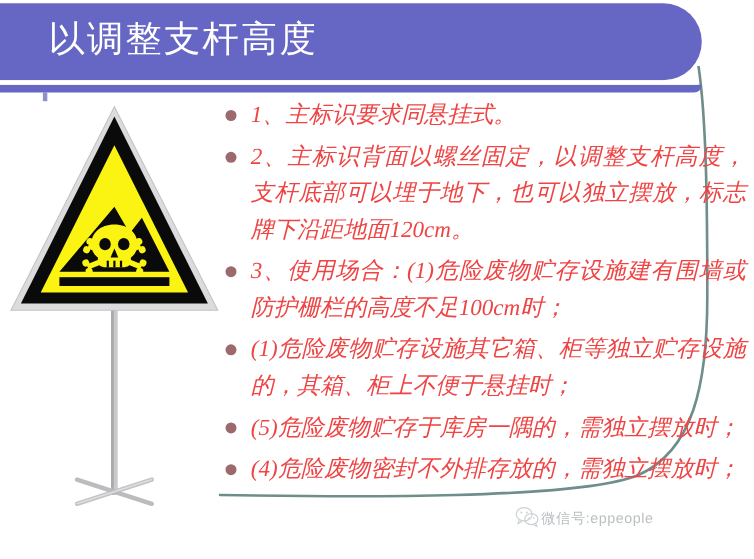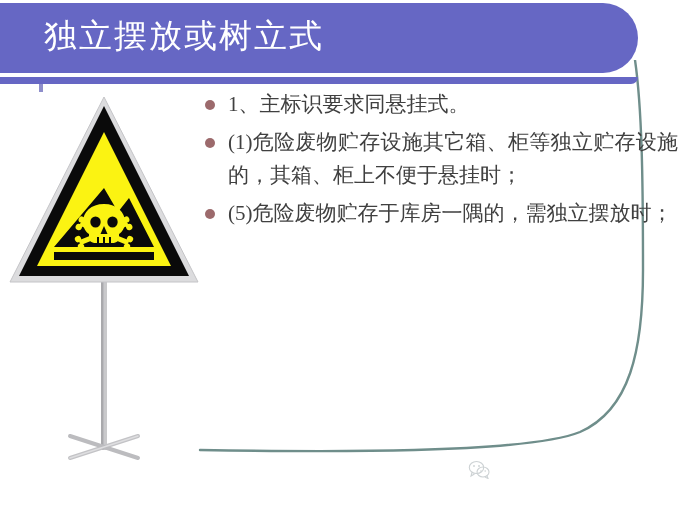--- a/index.html
+++ b/index.html
@@ -56,22 +56,23 @@
   .content{
     position:absolute;left:200px;top:88px;width:478px;
     z-index:4;
   }
   .bullet-item{
     position:relative;
     padding-left:28px;
     margin-bottom:5px;
     font-size:21px;
     line-height:33px;
-    color:#404040;
+    color:#ef4444;
     text-align:justify;
+    font-style:italic;
   }
   .bullet-item::before{
     content:"";
     position:absolute;left:5px;top:12px;
     width:10px;height:10px;border-radius:50%;
     background:#9c6a6c;
   }
 
   
   .watermark{
@@ -93,21 +94,21 @@
   <svg class="deco-curve" viewBox="0 0 505 400" preserveAspectRatio="none">
     <path d="M 455 0 C 462 48 463 120 463 210
              C 463 290 450 350 400 372
              C 345 394 140 392 20 390" fill="none" stroke="#6f8e8b" stroke-width="2.4" stroke-linecap="round"></path>
   </svg>
 
   <div class="title-bar"></div>
   <div class="title-lowerband"></div>
   <div class="title-underline"></div>
   <div class="title-tickmark"></div>
-  <div class="title-text">独立摆放或树立式</div>
+  <div class="title-text">以调整支杆高度</div>
 
   <div class="sign-wrap">
     <svg class="sign-svg" width="195" height="380" viewBox="0 0 195 380">
 
       <g>
         <rect x="93" y="186" width="6" height="172" fill="#c9c9cb"></rect>
         <rect x="93" y="186" width="2.4" height="172" fill="#a9a9ac"></rect>
       </g>
 
       <g stroke-linecap="round">
@@ -158,28 +159,32 @@
 
         <rect x="89" y="145" width="2" height="6" fill="#0a0a0a"></rect>
         <rect x="95" y="145" width="2" height="6" fill="#0a0a0a"></rect>
         <rect x="101" y="145" width="2" height="6" fill="#0a0a0a"></rect>
       </g>
     </svg>
   </div>
 
   <div class="content">
     <div class="bullet-item">1、主标识要求同悬挂式。</div>
+    <div class="bullet-item">2、主标识背面以螺丝固定，以调整支杆高度，支杆底部可以埋于地下，也可以独立摆放，标志牌下沿距地面120cm。</div>
+    <div class="bullet-item">3、使用场合：(1)危险废物贮存设施建有围墙或防护栅栏的高度不足100cm时；</div>
     <div class="bullet-item">(1)危险废物贮存设施其它箱、柜等独立贮存设施的，其箱、柜上不便于悬挂时；</div>
     <div class="bullet-item">(5)危险废物贮存于库房一隅的，需独立摆放时；</div>
+    <div class="bullet-item">(4)危险废物密封不外排存放的，需独立摆放时；</div>
   </div>
 
   <svg class="wm-logo" viewBox="0 0 22 19">
     <ellipse cx="8.5" cy="7.5" rx="7.2" ry="6" fill="none" stroke="#cdd2d4" stroke-width="1.1"></ellipse>
     <path d="M4 12.5 L3 16 L6.5 14" fill="none" stroke="#cdd2d4" stroke-width="1.1"></path>
     <circle cx="6" cy="6" r="0.9" fill="#cdd2d4"></circle>
     <circle cx="11" cy="6" r="0.9" fill="#cdd2d4"></circle>
     <ellipse cx="15" cy="12" rx="6" ry="5" fill="none" stroke="#cdd2d4" stroke-width="1.1"></ellipse>
     <path d="M19 16 L20 18.4 L17.2 17.2" fill="none" stroke="#cdd2d4" stroke-width="1.1"></path>
     <circle cx="13" cy="11" r="0.8" fill="#cdd2d4"></circle>
     <circle cx="17.2" cy="11" r="0.8" fill="#cdd2d4"></circle>
   </svg>
+  <div class="watermark">微信号:eppeople</div>
 
 </div>
 
 </body></html>

